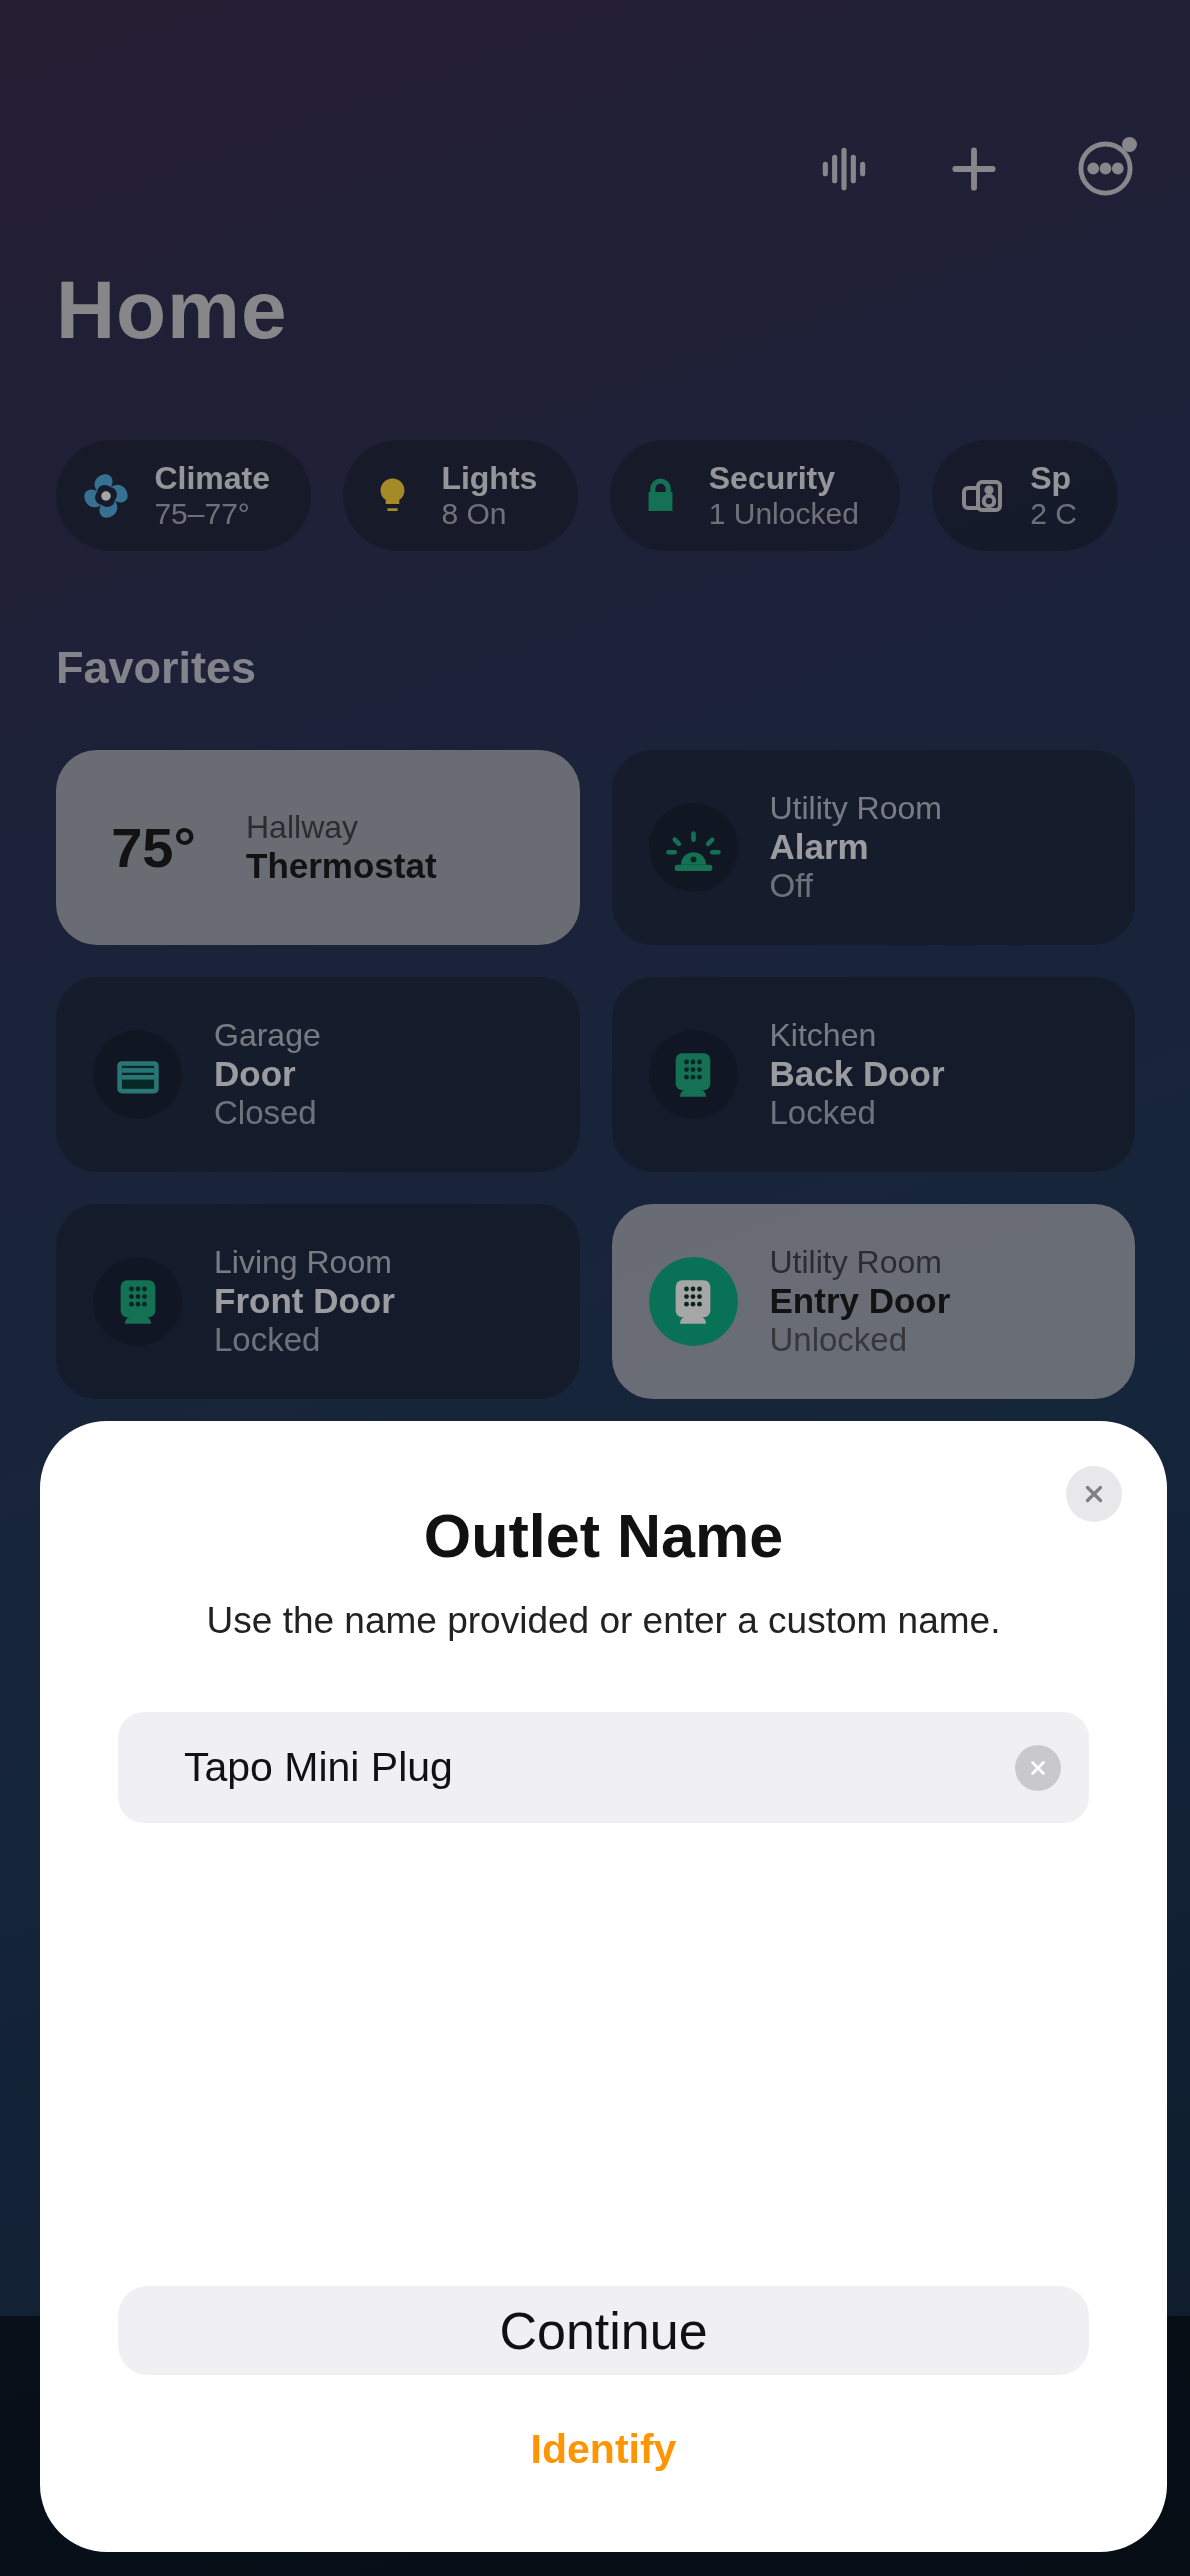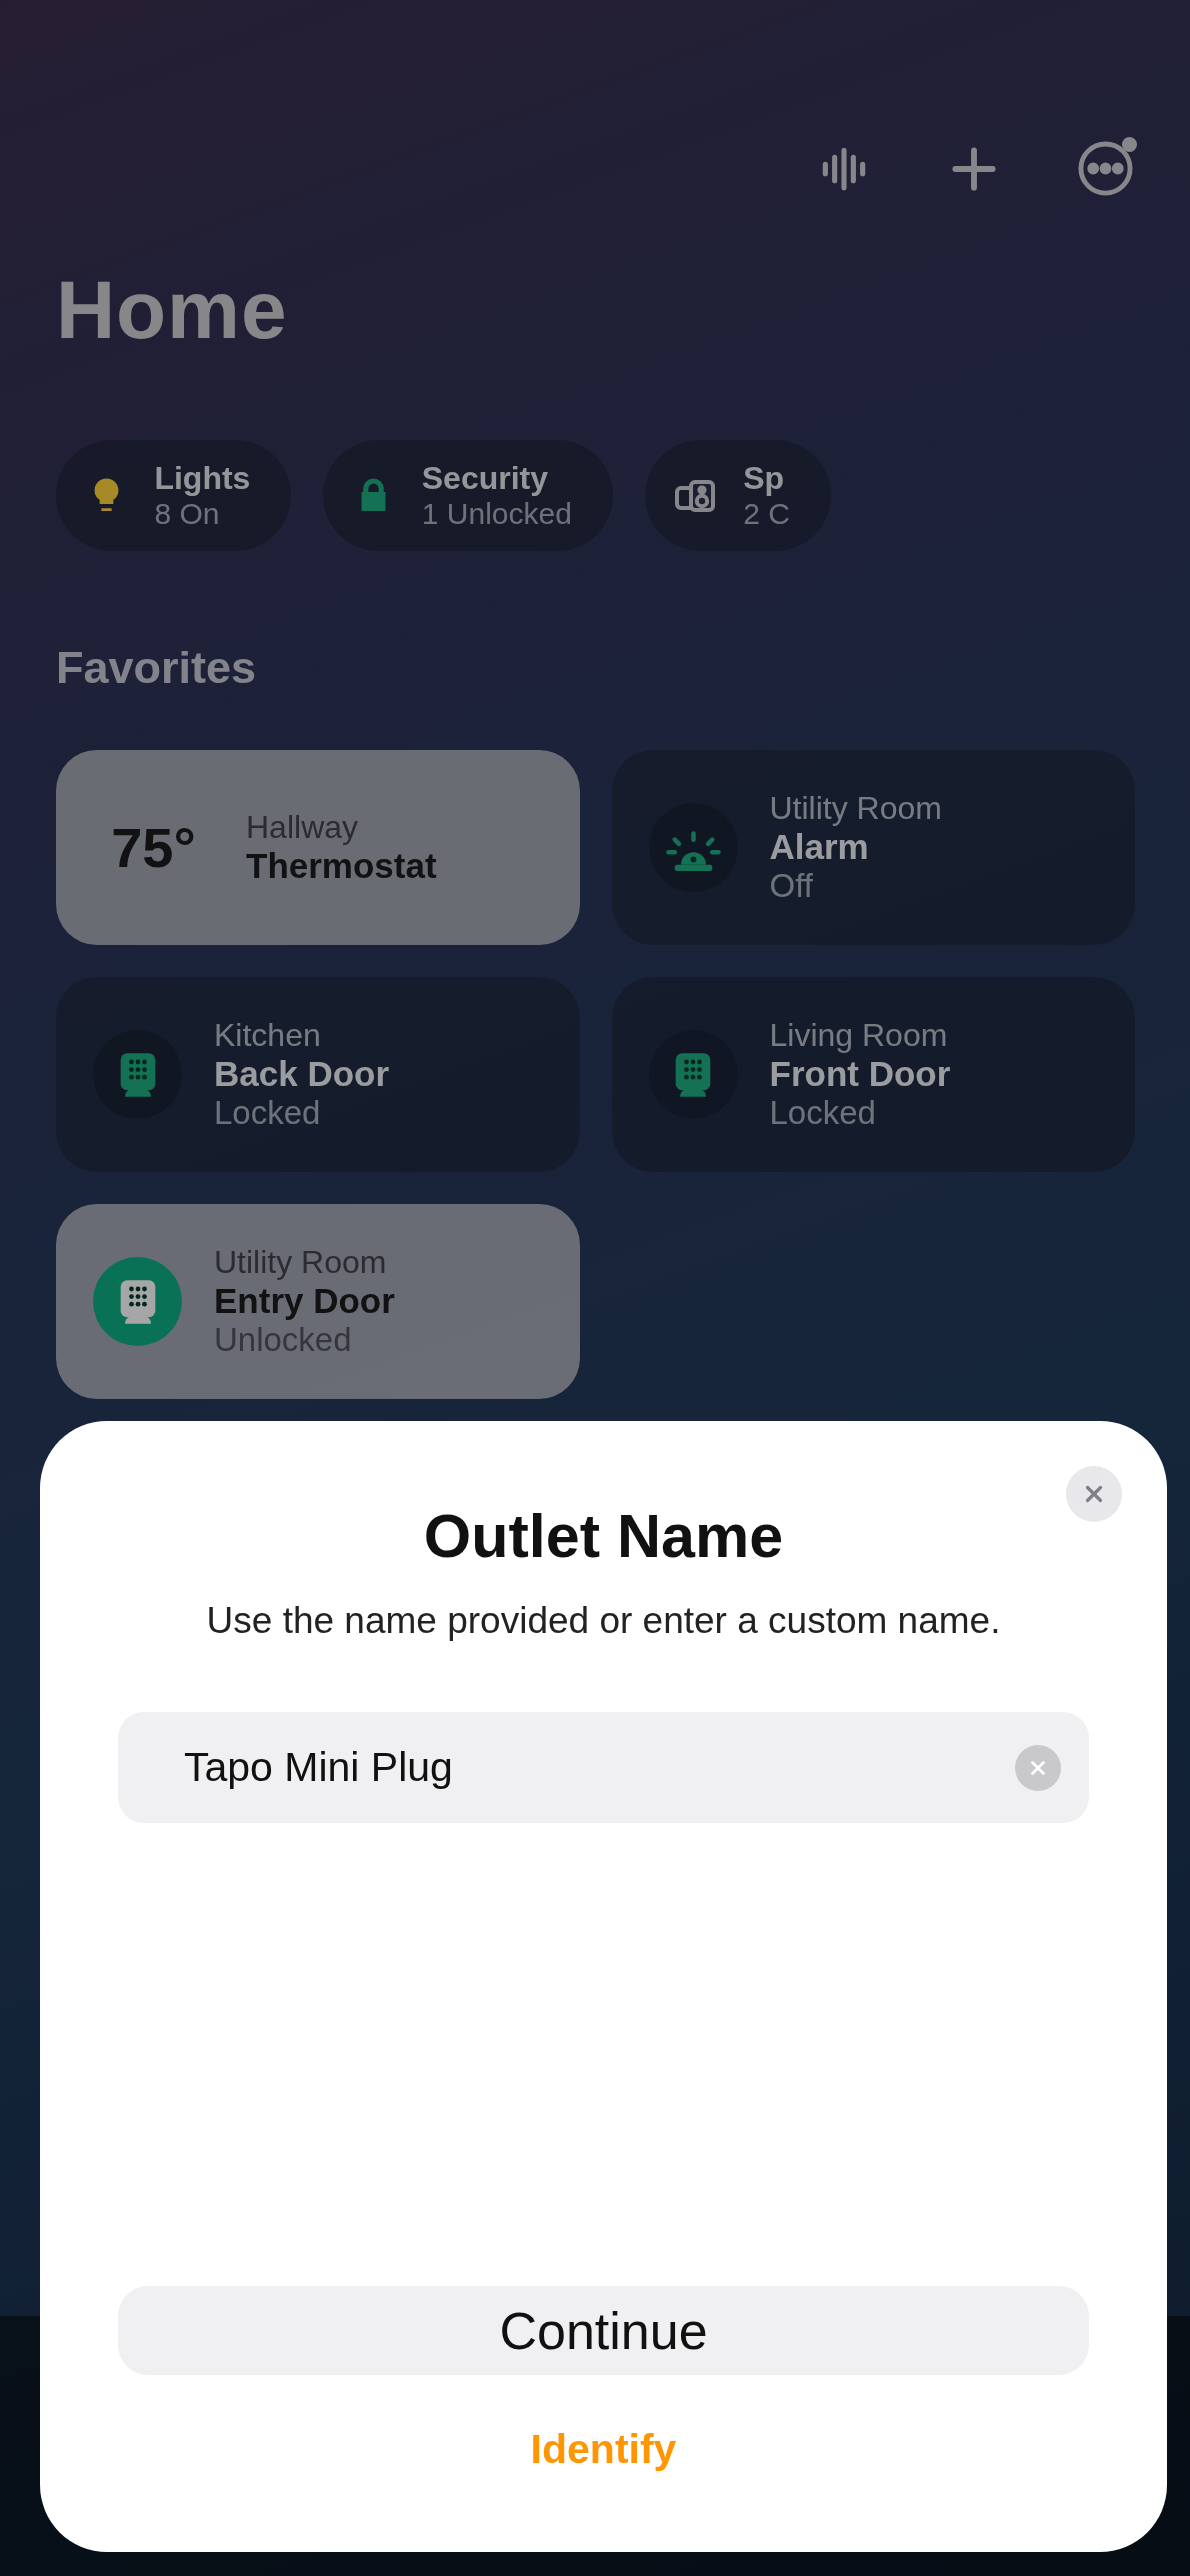--- a/index.html
+++ b/index.html
@@ -179,20 +179,35 @@
         </svg>
       <span style="position:absolute;top:-1.9px;right:-1.9px;width:15px;height:15px;border-radius:50%;background:#cfcfd6"></span>
     </span>
   </div>
 
   <div class="page-title">Home</div>
 
   <div class="chips" id="chips">
       <div class="chip">
         <span class="chip-icon">
+          <svg width="52" height="52" viewBox="0 0 24 24" fill="#54aee0">
+            <circle cx="12" cy="12" r="2.2" fill="#fff"></circle>
+            <path d="M12 2c3 0 4 4 2 6-2-2-6-1-6 2C5 6 8 2 12 2z"></path>
+            <path d="M22 12c0 3-4 4-6 2 2-2 1-6-2-6 4-3 8 0 8 4z"></path>
+            <path d="M12 22c-3 0-4-4-2-6 2 2 6 1 6-2 3 4 0 8-4 8z"></path>
+            <path d="M2 12c0-3 4-4 6-2-2 2-1 6 2 6-4 3-8 0-8-4z"></path>
+          </svg>
+        </span>
+        <span class="chip-text">
+          <span class="chip-label">Climate</span>
+          <span class="chip-status">75–77°</span>
+        </span>
+      </div>
+      <div class="chip">
+        <span class="chip-icon">
           <svg width="41" height="41" viewBox="0 0 24 24" fill="#ffd53e">
             <path d="M9 21h6v-1.5H9V21zm3-19C8 2 5 5 5 9c0 2.4 1.2 4.3 3 5.5V17h8v-2.5c1.8-1.2 3-3.1 3-5.5 0-4-3-7-7-7z"></path>
           </svg>
         </span>
         <span class="chip-text">
           <span class="chip-label">Lights</span>
           <span class="chip-status">8 On</span>
         </span>
       </div>
       <div class="chip">
@@ -238,20 +253,35 @@
             <path d="M9 20a6 6 0 0112 0H9z"></path>
             <rect x="6" y="20" width="18" height="3" rx="1.2"></rect>
             <circle cx="15" cy="17.5" r="1.4" fill="#0d3d33"></circle>
             <path d="M15 5v3M6 8l2 2M24 8l-2 2M3 14h3M24 14h3" stroke="#1fae80" stroke-width="2.2" stroke-linecap="round" fill="none"></path>
           </svg>
         </div>
         <div class="tile-text">
           <span class="tile-room">Utility Room</span>
           <span class="tile-name">Alarm</span>
           <span class="tile-status">Off</span>
+        </div>
+      </div>
+      <div class="tile">
+        <div class="tile-icon" style="">
+          <svg width="56" height="46" viewBox="0 0 24 20" fill="#3fb6b6">
+            <rect x="3" y="4" width="18" height="14" rx="2"></rect>
+            <rect x="5" y="6" width="14" height="10" fill="#0d3d3d"></rect>
+            <rect x="5" y="7" width="14" height="2" fill="#3fb6b6"></rect>
+            <rect x="5" y="10" width="14" height="2" fill="#3fb6b6"></rect>
+          </svg>
+        </div>
+        <div class="tile-text">
+          <span class="tile-room">Garage</span>
+          <span class="tile-name">Door</span>
+          <span class="tile-status">Closed</span>
         </div>
       </div>
       <div class="tile">
         <div class="tile-icon" style="">
           <svg width="52" height="52" viewBox="0 0 24 24" fill="#1fae80">
             <rect x="4" y="2" width="16" height="17" rx="3"></rect>
             <g fill="#093a30">
               <circle cx="9" cy="6" r="1.1"></circle>
               <circle cx="12" cy="6" r="1.1"></circle>
               <circle cx="15" cy="6" r="1.1"></circle>

